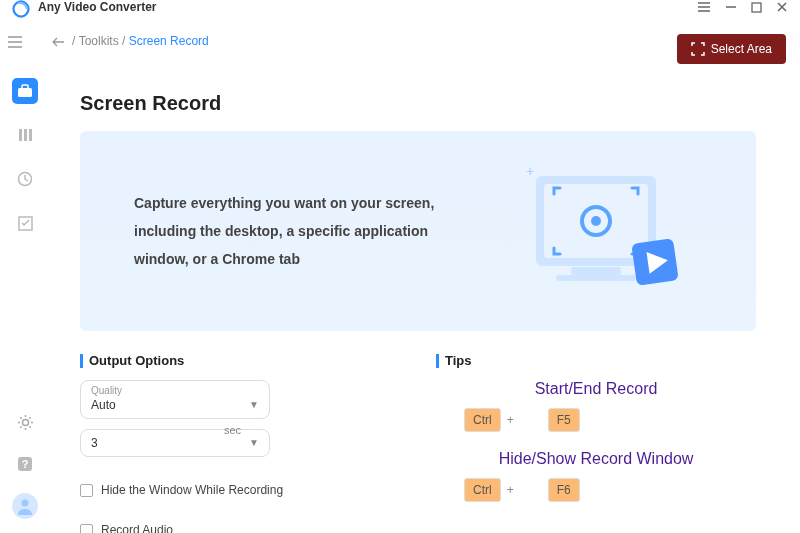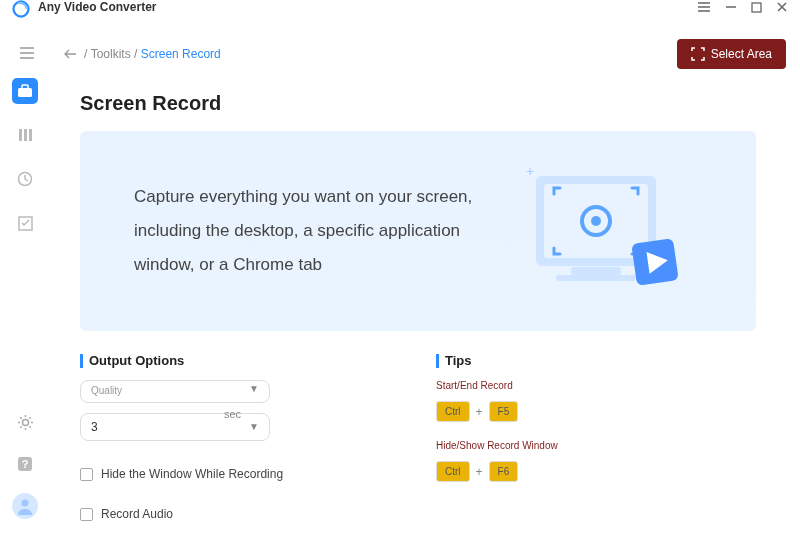--- a/index.html
+++ b/index.html
@@ -4,57 +4,57 @@
 <style>
 * { box-sizing: border-box; margin: 0; padding: 0; font-family: -apple-system, BlinkMacSystemFont, "Segoe UI", Arial, sans-serif; }
 body { width: 800px; height: 533px; background: #fff; overflow: hidden; position: relative; }
 
 .titlebar { height: 34px; display: flex; align-items: flex-start; padding: 0 12px; }
 .titlebar .logo { width: 18px; height: 18px; margin-right: 8px; }
 .titlebar .title { font-size: 12px; font-weight: 600; color: #333; }
 .titlebar .ctrls { margin-left: auto; display: flex; gap: 14px; color: #666; }
 .titlebar .ctrls span { cursor: pointer; font-size: 14px; display: inline-flex; align-items: center; }
 
-.topbar { height: 40px; display: flex; align-items: center; padding-left: 20px; padding-right: 14px; }
+.topbar { height: 40px; display: flex; align-items: flex-start; padding-right: 14px; margin-left: 8px; }
 .topbar .hamb { color: #888; font-size: 16px; margin-right: 30px; }
 .topbar .back { color: #888; font-size: 14px; margin-right: 8px; }
 .topbar .crumb { color: #888; font-size: 12px; }
 .topbar .crumb .active { color: #2a8cff; }
 .topbar .selbtn { margin-left: auto; background: #7f1d1d; color: #fff; border: none; border-radius: 4px; height: 30px; padding: 0 14px; font-size: 12px; display: flex; align-items: center; gap: 6px; cursor: pointer; }
 
 .sidebar { position: absolute; left: 0; top: 74px; bottom: 0; width: 50px; display: flex; flex-direction: column; align-items: center; padding-top: 4px; gap: 18px; }
 .sidebar .item { width: 26px; height: 26px; display: flex; align-items: center; justify-content: center; border-radius: 5px; cursor: pointer; }
 .sidebar .item.active { background: #2a8cff; }
 .sidebar .bottom { margin-top: auto; margin-bottom: 14px; display: flex; flex-direction: column; align-items: center; gap: 16px; }
 .sidebar .avatar { width: 26px; height: 26px; border-radius: 50%; background: #d6e8ff; display: flex; align-items: center; justify-content: center; }
 
 .main { position: absolute; left: 50px; right: 14px; top: 74px; bottom: 0; padding: 0 30px; overflow: hidden; }
 .main h1 { font-size: 20px; font-weight: 700; color: #222; margin: 18px 0 16px; }
 
 .hero { background: linear-gradient(180deg, #e9f3ff 0%, #eaf4ff 100%); border-radius: 6px; height: 200px; display: flex; align-items: center; padding: 0 54px; position: relative; }
-.hero .txt { color: #444; font-size: 17px; line-height: 2; max-width: 340px; }
+.hero .txt { color: #444; font-size: 14px; line-height: 2; max-width: 340px; font-weight: bold; }
 .hero .illus { position: absolute; right: 60px; top: 30px; }
 
 .cols { display: flex; margin-top: 22px; gap: 36px; }
 .col { flex: 1; }
 .sechead { display: flex; align-items: center; gap: 6px; font-size: 13px; font-weight: 700; color: #222; margin-bottom: 12px; }
 .sechead::before { content: ""; width: 3px; height: 14px; background: #2a8cff; }
 
 .fieldbox { border: 1px solid #ddd; border-radius: 8px; padding: 4px 10px 6px; position: relative; margin-bottom: 10px; width: 190px; }
 .fieldbox .lbl { font-size: 10px; color: #999; }
 .fieldbox .val { font-size: 12px; color: #333; margin-top: 2px; display: flex; align-items: center; }
 .fieldbox .caret { position: absolute; right: 10px; bottom: 8px; color: #888; font-size: 10px; }
 .fieldbox .unit { position: absolute; right: 28px; bottom: 20px; color: #888; font-size: 11px; }
 
 .chk { display: flex; align-items: center; gap: 8px; font-size: 12px; color: #444; margin-top: 26px; cursor: pointer; }
 .chk .box { width: 13px; height: 13px; border: 1px solid #aaa; border-radius: 2px; }
 
-.tipline { font-size: 10px; color: #7f1d1d; margin-bottom: 10px; }
+.tipline { font-size: 16px; color: #4c1d95; margin-bottom: 10px; text-align: center; }
 .keys { display: flex; align-items: center; gap: 6px; margin-bottom: 18px; }
-.key { border: 1px solid #ddd; border-radius: 3px; padding: 4px 8px; font-size: 10px; color: #555; background: #eab308; }
+.key { border: 1px solid #ddd; border-radius: 3px; padding: 4px 8px; font-size: 12px; color: #555; background: #fdba74; margin-left: 28px; }
 .plus { color: #888; font-size: 12px; }
 </style>
 </head>
 <body>
 
 <div class="titlebar">
   <span class="logo">
     <svg viewBox="0 0 24 24" width="18" height="18">
         <circle cx="12" cy="12" r="10" fill="none" stroke="#2a8cff" stroke-width="3"></circle>
         <path d="M8 4 A10 10 0 0 1 20 12" fill="none" stroke="#7fc2ff" stroke-width="3"></path>
@@ -171,20 +171,21 @@
       </svg>
     </div>
   </div>
 
   <div class="cols">
     <div class="col">
       <div class="sechead">Output Options</div>
 
       <div class="fieldbox">
         <div class="lbl">Quality</div>
+        <div class="val">Auto</div>
         <span class="caret">▼</span>
       </div>
 
       <div class="fieldbox">
         <div class="val">3</div>
         <span class="unit">sec</span>
         <span class="caret">▼</span>
       </div>
 
       <label class="chk">

